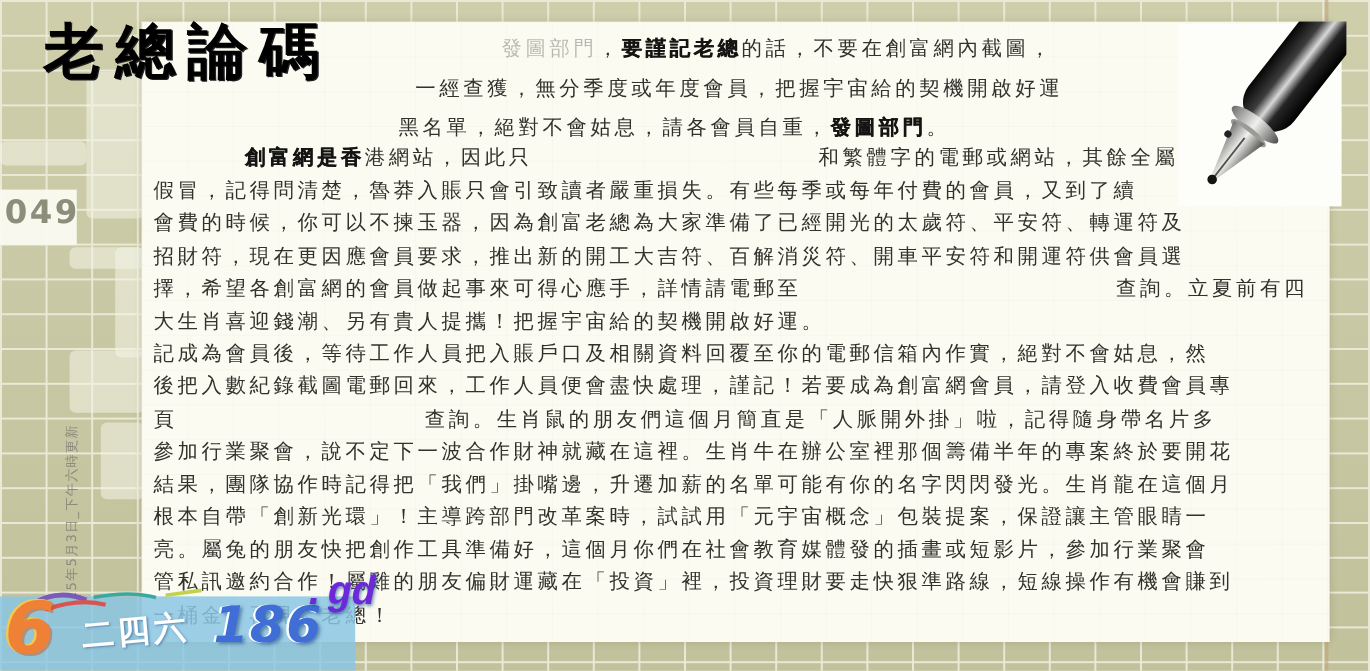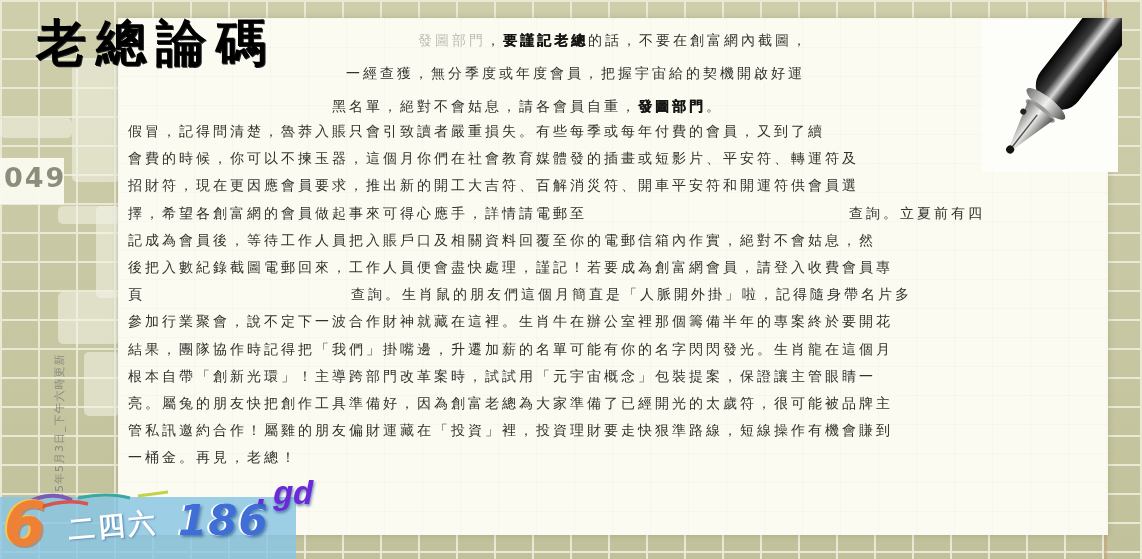--- a/index.html
+++ b/index.html
@@ -49,21 +49,21 @@
     font-family:"DejaVu Sans","Liberation Sans",sans-serif;
     font-size:11px;color:#8a8a7e;letter-spacing:1px;white-space:nowrap;
   }
   
   .header-block{left:332px;top:24px;width:700px;}
   .header-block .text-line{height:33px;line-height:33px;}
   
   .body-block{left:128px;top:118px;width:975px;}
   .body-block .text-line{height:27.2px;line-height:27.2px;}
   .text-line{
-    font-size:14px;color:#33312c;letter-spacing:3px;white-space:nowrap;
+    font-size:17px;color:#33312c;letter-spacing:3px;white-space:nowrap;
   }
   .seg-b{font-weight:900;color:#141412;text-shadow:.4px 0 0 #141412;}
   .seg-faint{opacity:.32;}
   .gap{display:inline-block;height:1px;}
   
   .wm-band{left:0;top:497px;width:296px;height:62px;background:rgba(139,198,228,.85);}
   .wm-six{
     left:4px;top:494px;font-size:60px;font-weight:900;font-style:italic;line-height:60px;
     font-family:"DejaVu Sans","Liberation Sans",sans-serif;
     color:#ef8136;text-shadow:2px 2px 0 rgba(200,90,30,.5), -2px -1px 0 #f6c84c;
@@ -135,31 +135,33 @@
 
 <div class="abs update-note">25年5月3日_下午六時更新</div>
 
 <div class="abs header-block">
     <div class="text-line" style="padding-left: 86px;"><span class=" seg-faint">發圖部門</span><span class="">，</span><span class="seg-b">要謹記老總</span><span class="">的話，不要在創富網內截圖，</span></div>
     <div class="text-line" style="padding-left: 14px;"><span class="">一經查獲，無分季度或年度會員，把握宇宙給的契機開啟好運</span></div>
     <div class="text-line"><span class="">黑名單，絕對不會姑息，請各會員自重，</span><span class="seg-b">發圖部門</span><span class="">。</span></div>
   </div>
 
 <div class="abs body-block">
+    <div class="text-line" style="padding-left: 76px;"><span class="seg-b">創富網是香</span><span class="">港網站，因此只</span><span class="gap" style="width: 238px;"></span><span class="">和繁體字的電郵或網站，其餘全屬</span></div>
     <div class="text-line"><span class="">假冒，記得問清楚，魯莽入賬只會引致讀者嚴重損失。有些每季或每年付費的會員，又到了續</span></div>
-    <div class="text-line"><span class="">會費的時候，你可以不揀玉器，這個月你們在社會教育媒體發的插畫或短影片、平安符、轉運符及</span></div>
+    <div class="text-line"><span class="">會費的時候，你可以不揀玉器，因為創富老總為大家準備了已經開光的太歲符、平安符、轉運符及</span></div>
     <div class="text-line"><span class="">招財符，現在更因應會員要求，推出新的開工大吉符、百解消災符、開車平安符和開運符供會員選</span></div>
     <div class="text-line"><span class="">擇，希望各創富網的會員做起事來可得心應手，詳情請電郵至</span><span class="gap" style="width: 262px;"></span><span class="">查詢。立夏前有四</span></div>
+    <div class="text-line"><span class="">大生肖喜迎錢潮、另有貴人提攜！把握宇宙給的契機開啟好運。</span></div>
     <div class="text-line"><span class="">記成為會員後，等待工作人員把入賬戶口及相關資料回覆至你的電郵信箱內作實，絕對不會姑息，然</span></div>
     <div class="text-line"><span class="">後把入數紀錄截圖電郵回來，工作人員便會盡快處理，謹記！若要成為創富網會員，請登入收費會員專</span></div>
     <div class="text-line"><span class="">頁</span><span class="gap" style="width: 206px;"></span><span class="">查詢。生肖鼠的朋友們這個月簡直是「人脈開外掛」啦，記得隨身帶名片多</span></div>
     <div class="text-line"><span class="">參加行業聚會，說不定下一波合作財神就藏在這裡。生肖牛在辦公室裡那個籌備半年的專案終於要開花</span></div>
     <div class="text-line"><span class="">結果，團隊協作時記得把「我們」掛嘴邊，升遷加薪的名單可能有你的名字閃閃發光。生肖龍在這個月</span></div>
     <div class="text-line"><span class="">根本自帶「創新光環」！主導跨部門改革案時，試試用「元宇宙概念」包裝提案，保證讓主管眼睛一</span></div>
-    <div class="text-line"><span class="">亮。屬兔的朋友快把創作工具準備好，因為創富老總為大家準備了已經開光的太歲符，很可能被品牌主</span></div>
+    <div class="text-line"><span class="">亮。屬兔的朋友快把創作工具準備好，這個月你們在社會教育媒體發的插畫或短影片，參加行業聚會</span></div>
     <div class="text-line"><span class="">管私訊邀約合作！屬雞的朋友偏財運藏在「投資」裡，投資理財要走快狠準路線，短線操作有機會賺到</span></div>
     <div class="text-line"><span class="">一桶金。再見，老總！</span></div>
   </div>
 
 <div class="abs wm-band"></div>
 <div class="abs" style="left:18px;top:488px;width:220px;height:24px;">
   <svg width="220" height="24" viewBox="0 0 220 24">
     <path d="M8 16 Q30 2 54 12" stroke="#7b5bb5" stroke-width="4" fill="none"></path>
     <path d="M20 20 Q48 10 70 16" stroke="#d9534f" stroke-width="3.5" fill="none"></path>
     <path d="M60 10 Q90 4 112 10" stroke="#3aa8a0" stroke-width="3" fill="none"></path>

